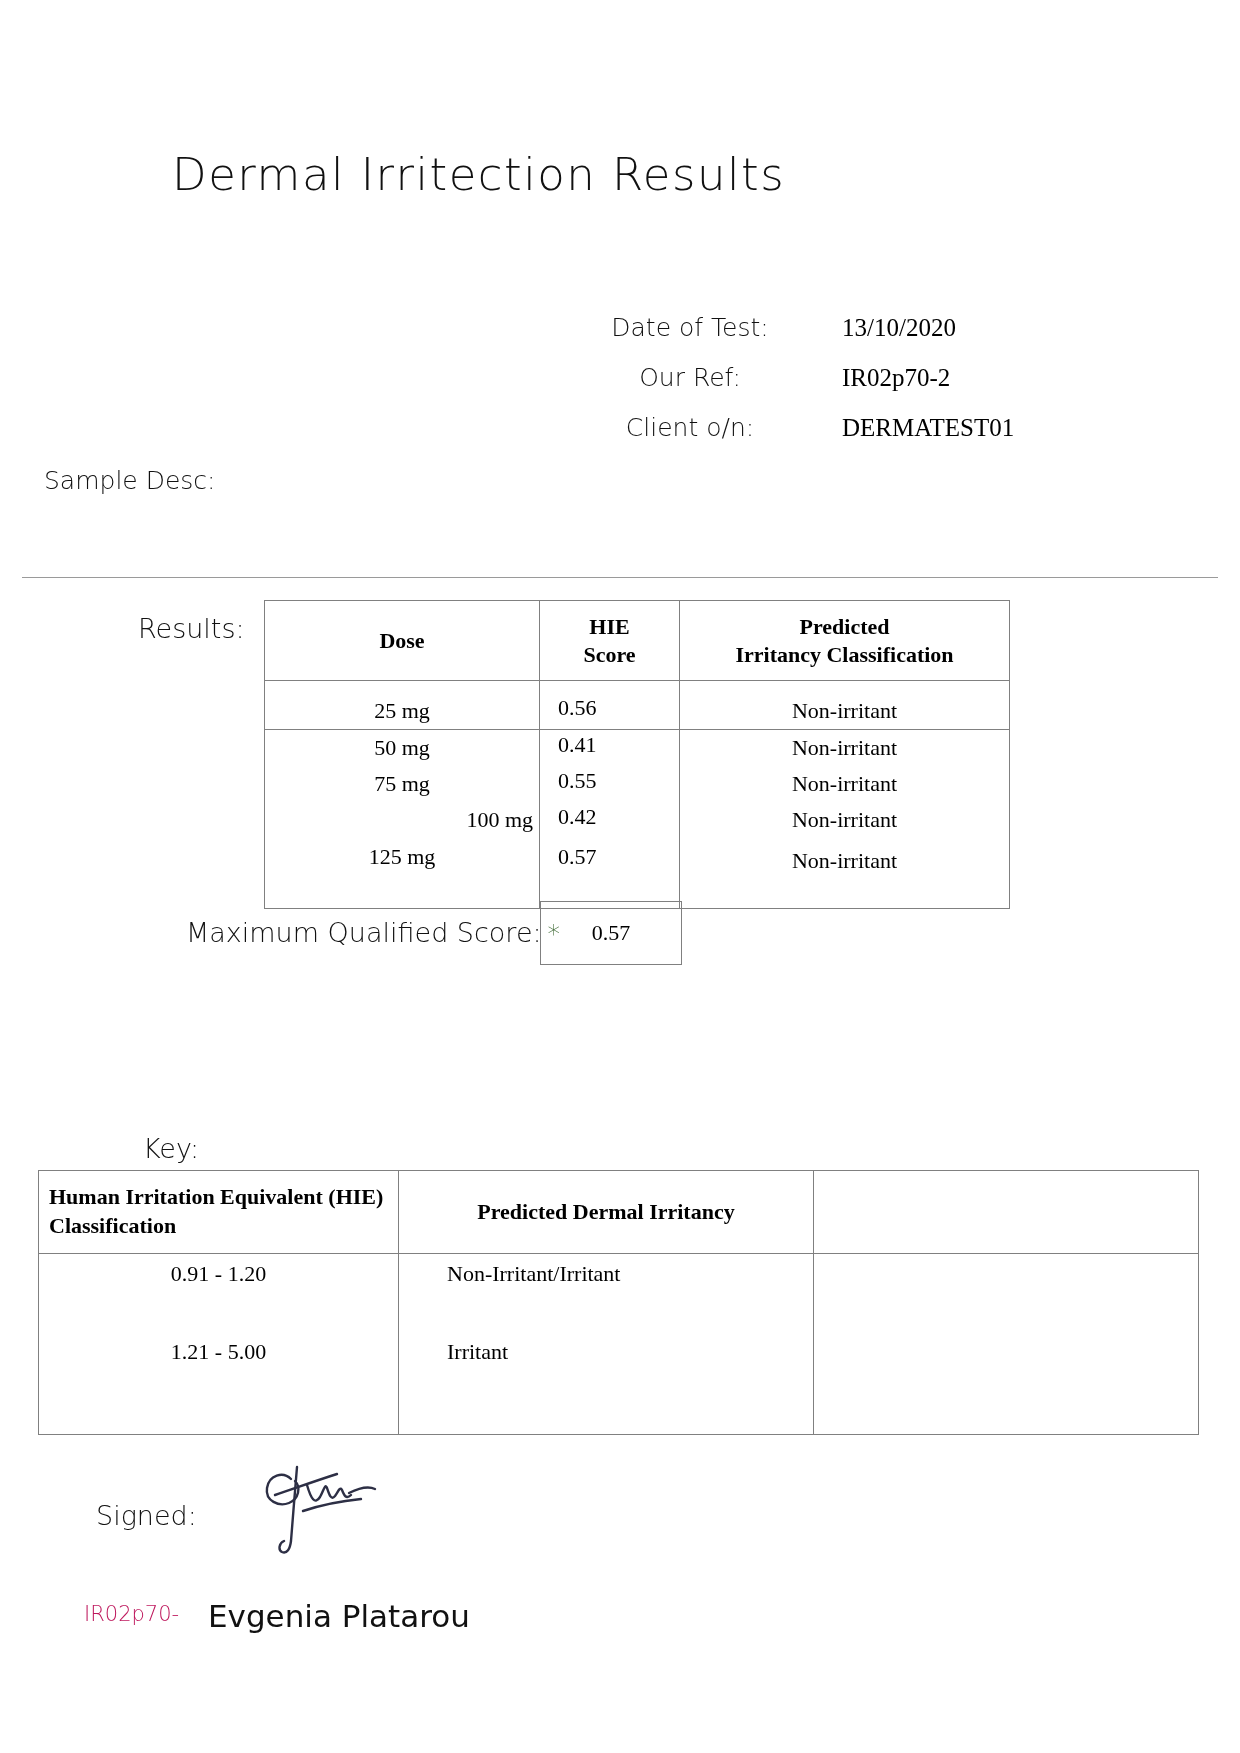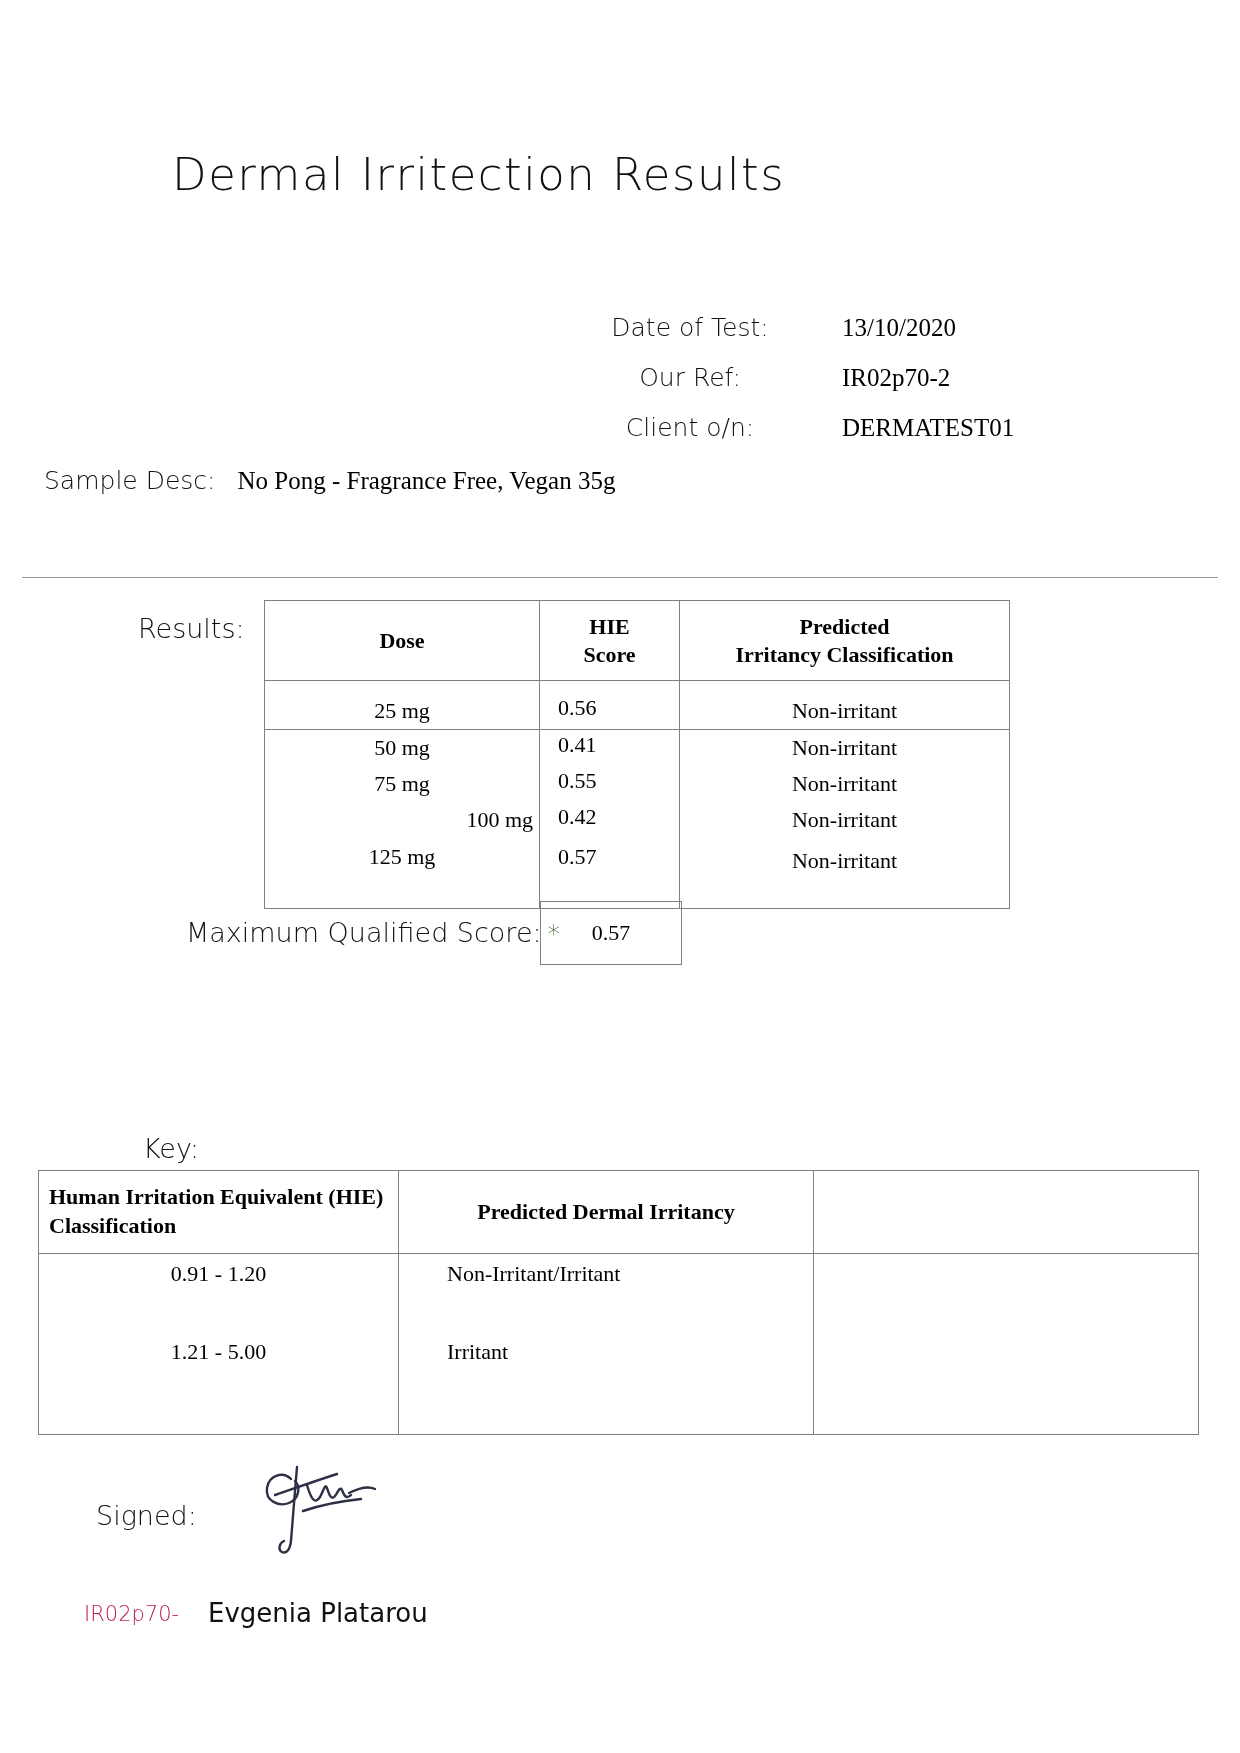--- a/index.html
+++ b/index.html
@@ -217,21 +217,21 @@
     left: 245px;
     top: 1455px;
     width: 145px;
     height: 105px;
   }
   .signer-name {
     position: absolute;
     left: 208px;
     top: 1598px;
     font-family: "DejaVu Sans", sans-serif;
-    font-size: 26px;
+    font-size: 31px;
     color: #111111;
     white-space: nowrap;
   }
   .doc-ref {
     position: absolute;
     left: 84px;
     top: 1602px;
     font-family: "DejaVu Sans", sans-serif;
     font-weight: 300;
     font-size: 21px;
@@ -256,21 +256,20 @@
       <div class="meta-value">IR02p70-2</div>
     </div>
     <div class="meta-row">
       <div class="meta-label">Client o/n:</div>
       <div class="meta-value">DERMATEST01</div>
     </div>
   </div>
 
   <div class="sample-row">
     <div class="sample-label">Sample Desc:</div>
-    <div class="sample-value">No Pong - Fragrance Free, Vegan 35g</div>
   </div>
 
   <div class="hrule"></div>
 
   <div class="results-label">Results:</div>
 
   <table class="results-table">
     <colgroup>
       <col class="col-dose">
       <col class="col-hie">

